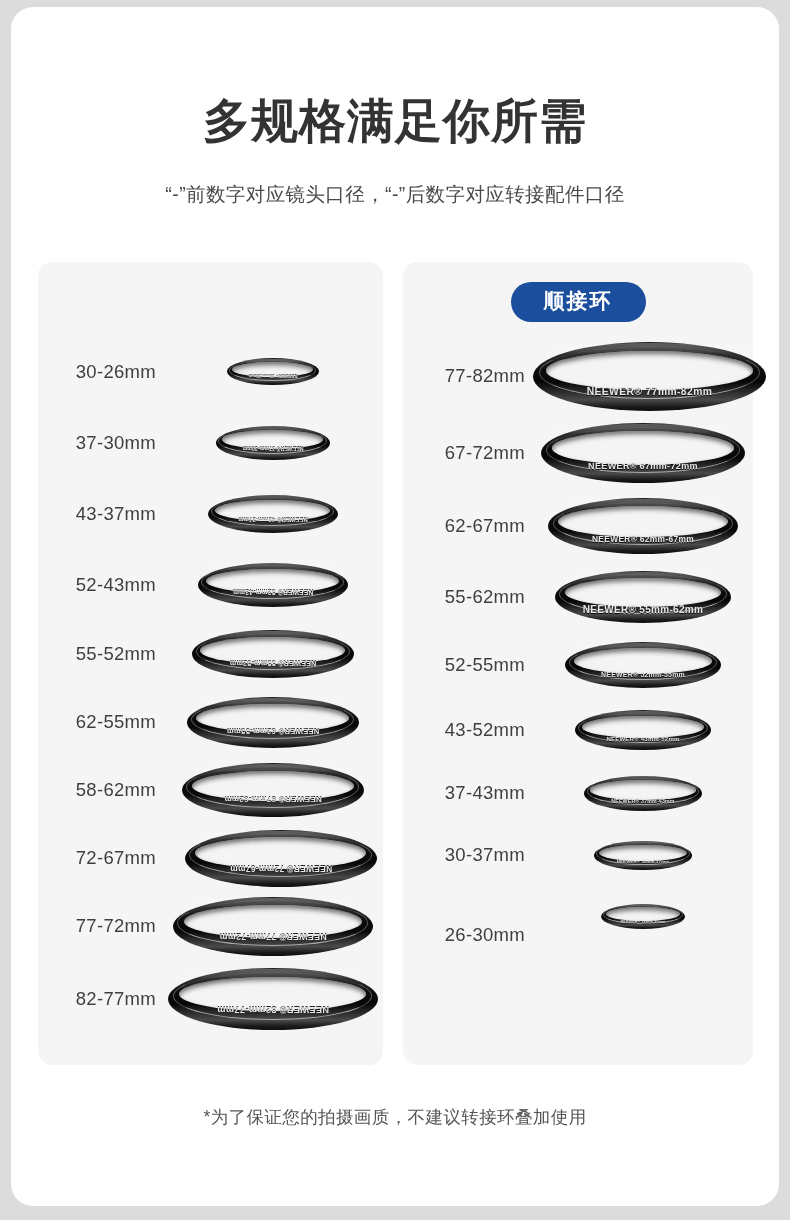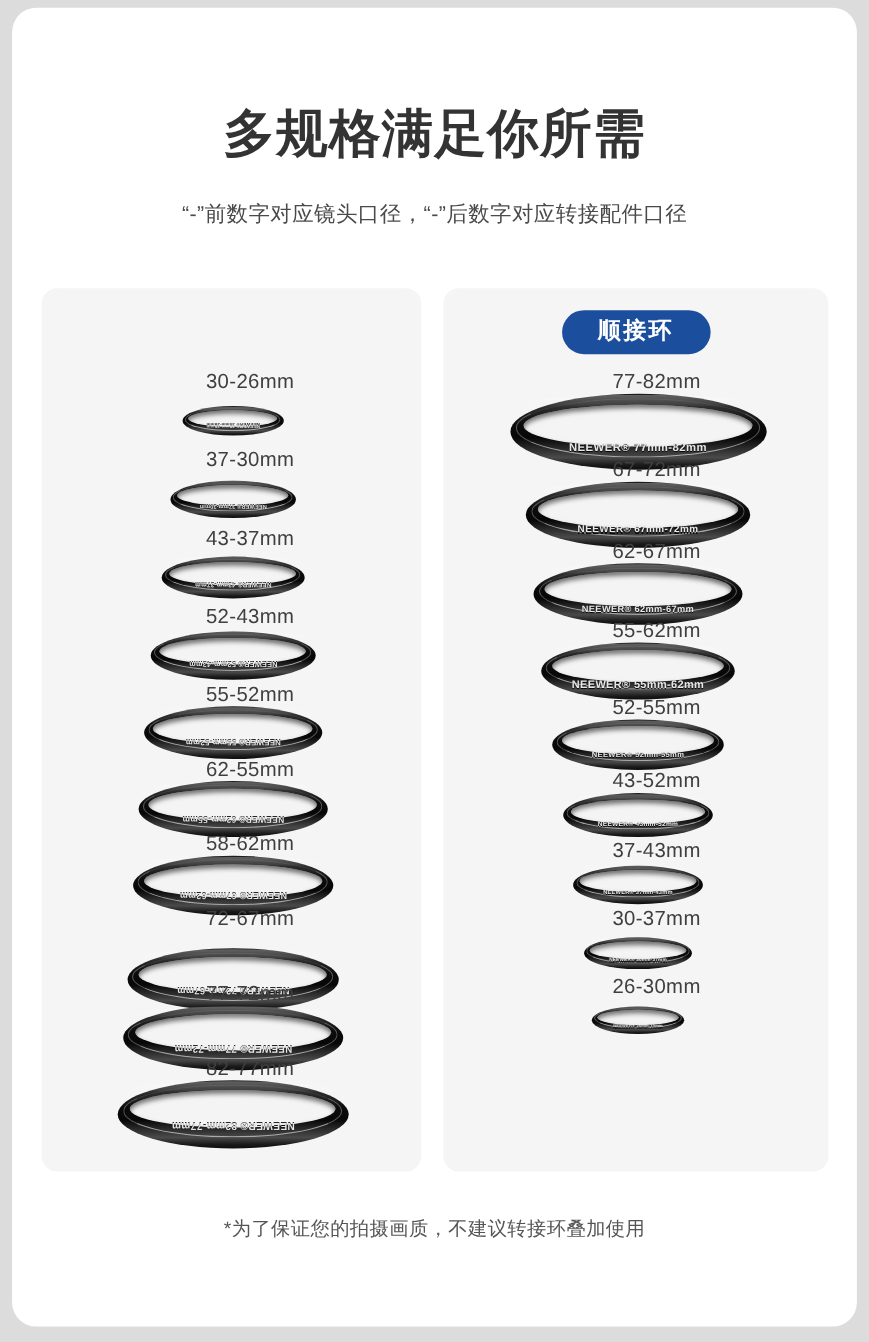--- a/index.html
+++ b/index.html
@@ -77,21 +77,20 @@
   .rows {
     position: absolute;
     top: 74px;
     left: 0;
     width: 100%;
   }
   .row {
     position: relative;
     display: flex;
     align-items: center;
-    flex-direction: column;
   }
   .row-label {
     font-size: 18.5px;
     color: #3f3f3f;
     letter-spacing: 0.3px;
     white-space: nowrap;
     flex: 0 0 auto;
   }
   .card-left  .row-label { width: 118px; text-align: right; padding-right: 4px; }
   .card-right .row-label { width: 122px; text-align: right; padding-right: 4px; }
@@ -390,21 +389,21 @@
             <div class="ring-cell">
               <div class="ring" style="width: 98px; height: 29px; margin-left: 4px;">
                 <div class="outer"></div>
                 <div class="bore" style="inset: 4.06px 5.39px 8.7px;"></div>
                 <div class="lip" style="inset: 1.827px 2.4255px 4.785px;"></div>
                 <div class="gloss" style="left: 6%; right: 6%; top: 2%; height: 26%;"></div>
                 <div class="engrave" style="font-size: 4.3px; letter-spacing: 0.17px; top: 18.56px;">NEEWER® 30mm-37mm</div>
               </div>
             </div>
           </div>
-          <div class="row" style="height: 60px;">
+          <div class="row" style="height: 60px; align-items: flex-end;">
             <div class="row-label">26-30mm</div>
             <div class="ring-cell">
               <div class="ring" style="width: 84px; height: 25px; margin-left: 4px;">
                 <div class="outer"></div>
                 <div class="bore" style="inset: 3.5px 5px 7.5px;"></div>
                 <div class="lip" style="inset: 1.575px 2.25px 4.125px;"></div>
                 <div class="gloss" style="left: 6%; right: 6%; top: 2%; height: 26%;"></div>
                 <div class="engrave" style="font-size: 3.7px; letter-spacing: 0.15px; top: 16px;">NEEWER® 26mm-30mm</div>
               </div>
             </div>

